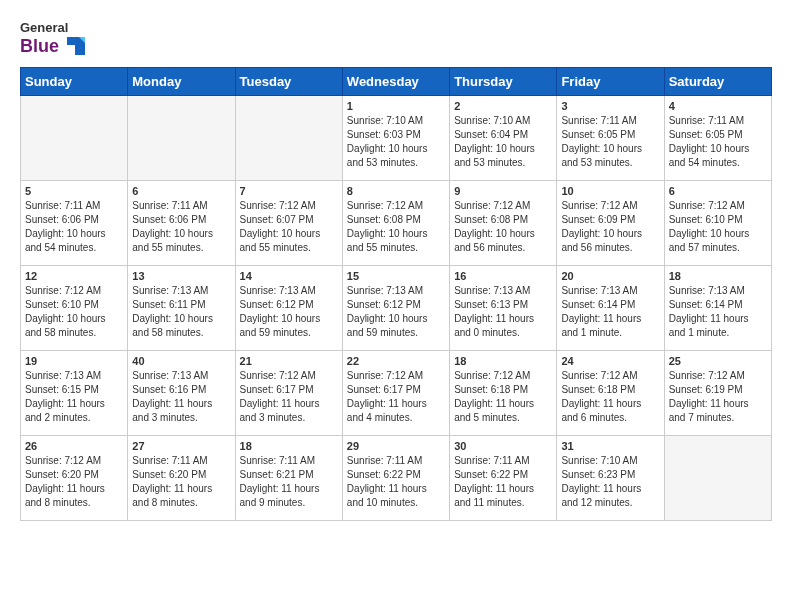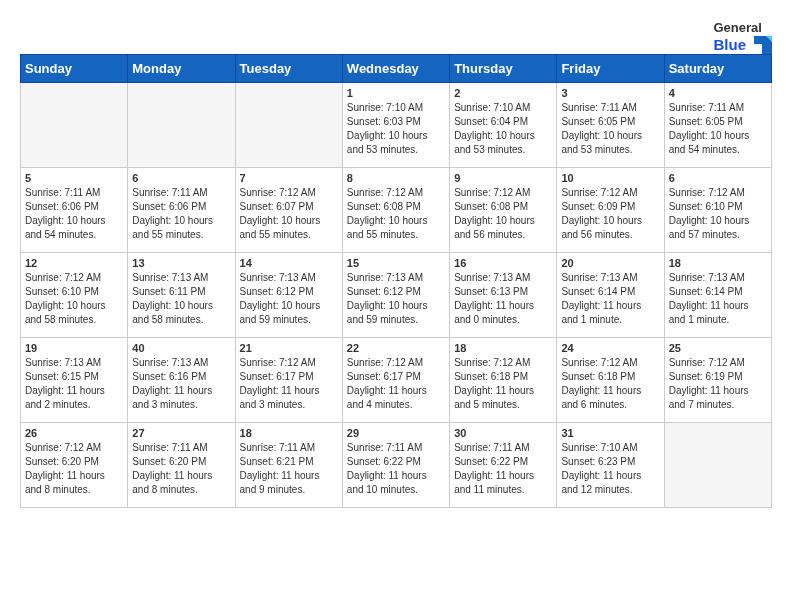--- a/index.html
+++ b/index.html
@@ -5,22 +5,23 @@
     * { box-sizing: border-box; margin: 0; padding: 0; }
     body {
       font-family: Arial, sans-serif;
       background: #fff;
       width: 792px;
       min-height: 612px;
       padding: 20px;
     }
     .header {
       display: flex;
-      justify-content: flex-end;
+      justify-content: flex-start;
       align-items: flex-start;
+      margin-bottom: 10px;
     }
     .logo {
       display: flex;
       align-items: center;
       gap: 4px;
     }
     .title-block {
       text-align: right;
     }
     .month-title {
@@ -72,21 +73,21 @@
       height: 85px;
     }
   </style>
 </head>
 <body>
 
 <div class="header">
   <div class="logo">
   <div style="display:flex;flex-direction:column;align-items:flex-start;">
     <div style="font-size:13px;font-weight:bold;color:#333;line-height:1.2;">General</div>
-    <div style="font-size:15px;font-weight:bold;color:#1d4ed8;line-height:1.2;display:flex;align-items:center;gap:4px;">Blue <svg width="22" height="18" viewBox="0 0 22 18">
+    <div style="font-size:18px;font-weight:bold;color:#701a75;line-height:1.2;display:flex;align-items:center;gap:4px;">Blue <svg width="22" height="18" viewBox="0 0 22 18">
             <polygon points="4,0 22,0 22,18 12,18 12,8 4,8" fill="#1565c0"></polygon>
             <polygon points="16,0 22,0 22,6" fill="#4fc3f7"></polygon>
           </svg></div>
   </div>
 </div>
   <div class="title-block">
     <div class="month-title"></div>
     <div class="location"></div>
   </div>
 </div>

